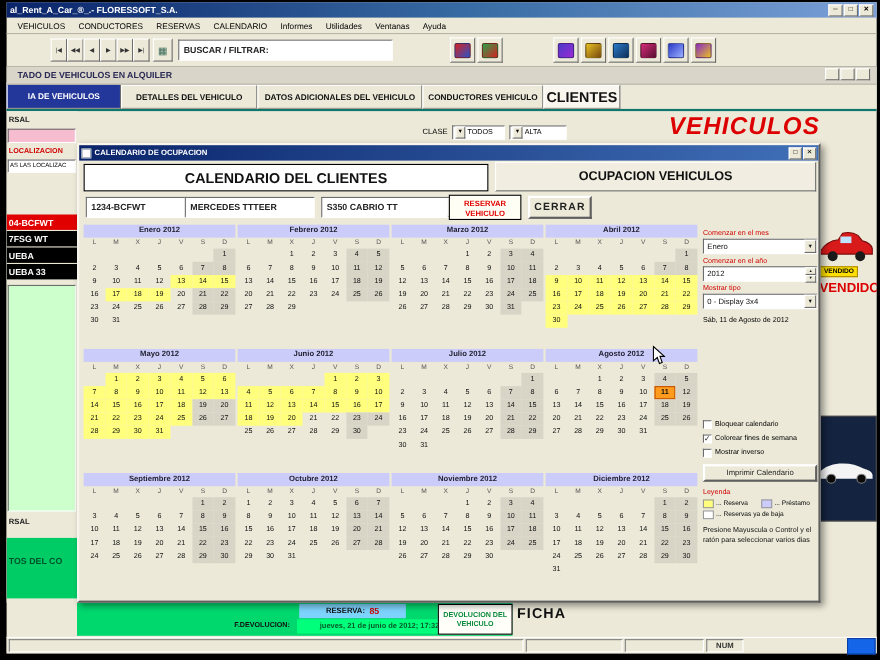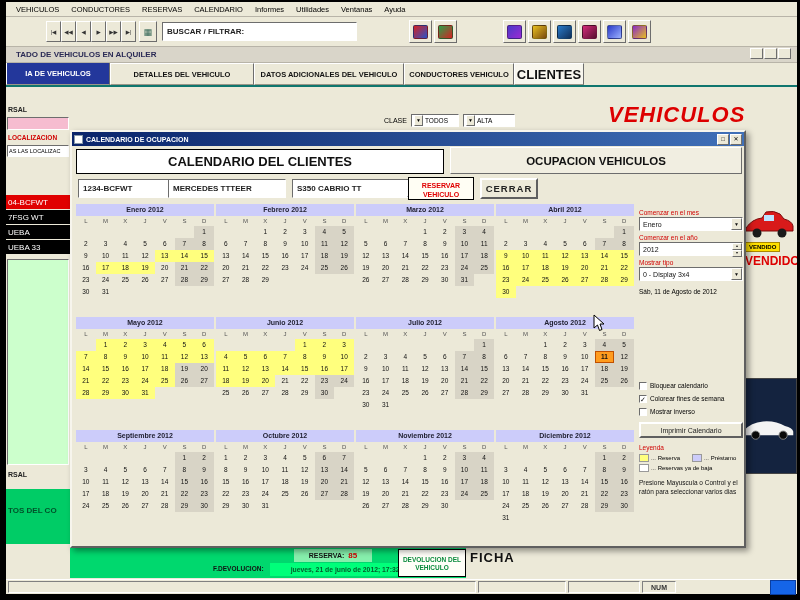--- a/index.html
+++ b/index.html
@@ -36,21 +36,21 @@
     justify-content:center;font-size:7.5px;font-weight:bold;color:#111;background:#ece9d8;padding:0 3px;
     text-align:center;overflow:hidden;white-space:nowrap}
   .tab.active{background:#23379b;color:#fff;height:24px}
   .tab.light{background:#f8f6ee;font-size:13px}
   
   .sb{position:absolute;left:0;top:99px;width:64px;height:447px;background:#ece9d8;overflow:hidden;font-size:7px}
   .sb-lbl{position:absolute;left:2px;font-weight:bold;color:#222}
   .sb-red{position:absolute;left:2px;font-weight:bold;color:#d00000;font-size:6.5px}
   .sb-box{position:absolute;left:1px;width:62px;border:1px solid;border-color:#6d6d6d #fff #fff #6d6d6d}
   .veh-list{position:absolute;left:0;top:94px;width:64px}
-  .veh-row{height:14px;background:#000;color:#fff;font-size:8px;font-weight:normal;display:flex;
+  .veh-row{height:14px;background:#000;color:#fff;font-size:8px;font-weight:bold;display:flex;
     align-items:center;padding-left:2px;margin-bottom:1px;white-space:nowrap;overflow:hidden}
   .veh-row.sel{background:#e00000}
   .sb-green{position:absolute;left:1px;top:158px;width:62px;height:206px;background:#ccffcc;
     border:1px solid;border-color:#6d6d6d #fff #fff #6d6d6d}
   .sb-green2{position:absolute;left:0;top:388px;width:64px;height:55px;background:#00cc66;
     color:#00522a;font-weight:bold;font-size:8px;padding-top:17px;padding-left:2px}
   
   .clase-row{position:absolute;left:378px;top:112px;display:flex;align-items:center;gap:4px;font-size:7px}
   .mini-select{height:13px;background:#fff;border:1px solid;border-color:#6d6d6d #fff #fff #6d6d6d;
     display:flex;align-items:center;padding:0 2px;font-size:6.5px;gap:2px;position:relative}
@@ -120,21 +120,21 @@
   .print-btn{margin-top:4px;width:100%;height:16px;background:#ece9d8;border:2px solid;
     border-color:#fff #5f5f5f #5f5f5f #fff;font-size:7px;font-family:inherit;color:#222}
   .leyenda{color:#d00000;margin-top:6px}
   .legend-list{display:grid;grid-template-columns:1fr 1fr;gap:2px 2px;margin-top:3px}
   .lg-item{display:flex;align-items:center;gap:2px;font-size:6px;white-space:nowrap}
   .lg-item.wide{grid-column:1/3}
   .lg-sw{width:10px;height:8px;border:1px solid #999;flex:none}
   .hint{margin-top:6px;font-size:6.5px;color:#111;line-height:1.4}
   
   .bottom-strip{position:absolute;left:64px;top:546px;width:396px;height:30px;background:#00d86e;z-index:2}
-  .reserva-box{position:absolute;left:224px;top:1px;width:78px;height:13px;background:#86efac;
+  .reserva-box{position:absolute;left:202px;top:1px;width:97px;height:13px;background:#7dd3fc;
     display:flex;align-items:center;justify-content:center;gap:4px;font-size:7px;font-weight:bold;color:#111}
   .reserva-val{color:#d00000;font-size:8px}
   .fdev-lbl{position:absolute;left:143px;top:17px;font-size:6.5px;font-weight:bold;color:#111}
   .fdev-box{position:absolute;left:200px;top:15px;width:160px;height:13px;background:#00ff7a;
     display:flex;align-items:center;justify-content:center;font-size:6.8px;font-weight:bold;color:#045c2c;white-space:nowrap}
   .dev-btn{position:absolute;left:328px;top:1px;width:68px;height:28px;background:#fffef8;border:1px solid #000;
     color:#0a8a3c;font-weight:bold;font-size:6.5px;text-align:center;line-height:1.3;padding-top:6px;z-index:3}
   .ficha{position:absolute;left:464px;top:548px;font-size:13px;font-weight:700;color:#111;
     letter-spacing:1px;z-index:2}
   .statusbar{position:absolute;left:0;top:577px;width:791px;height:15px;background:#ece9d8;
@@ -142,20 +142,28 @@
   .st-cell{border:1px solid;border-color:#808080 #fff #fff #808080;height:12px;font-size:7px;
     font-weight:bold;color:#333;display:flex;align-items:center;justify-content:center}
   .st-blue{position:absolute;right:1px;top:0;width:26px;height:15px;background:#1565e8;border:1px solid #0a3ea0}
   .cursor{position:absolute;left:593px;top:314px;z-index:50}
 </style>
 </head>
 <body>
 
 <div id="app">
 
+  <div class="titlebar">
+    <span>al_Rent_A_Car_®_.- FLORESSOFT_S.A.</span>
+    <span class="winbtns">
+      <span class="wbtn">─</span>
+      <span class="wbtn">□</span>
+      <span class="wbtn">✕</span>
+    </span>
+  </div>
 
   <div class="menubar">
       <span class="menu-item">VEHICULOS</span>
       <span class="menu-item">CONDUCTORES</span>
       <span class="menu-item">RESERVAS</span>
       <span class="menu-item">CALENDARIO</span>
       <span class="menu-item">Informes</span>
       <span class="menu-item">Utilidades</span>
       <span class="menu-item">Ventanas</span>
       <span class="menu-item">Ayuda</span>
@@ -206,21 +214,21 @@
     <span>TADO DE VEHICULOS EN ALQUILER</span>
     <span class="mini-panel">
       <span class="wbtn"></span>
       <span class="wbtn"></span>
       <span class="wbtn"></span>
     </span>
   </div>
 
   <div class="tab-bar">
       <div class="tab active" style="width: 104px;">IA DE VEHICULOS</div>
-      <div class="tab" style="width: 144px;">DETALLES DEL VEHICULO</div>
+      <div class="tab" style="width: 124px;">DETALLES DEL VEHICULO</div>
       <div class="tab" style="width: 150px;">DATOS ADICIONALES DEL VEHICULO</div>
       <div class="tab" style="width: 110px;">CONDUCTORES VEHICULO</div>
       <div class="tab light" style="width: 70px;">CLIENTES</div>
     </div>
 
   <div class="clase-row">
     <span>CLASE</span>
     <span class="mini-select" style="width:48px">
       <span class="dd">▼</span>
       <span>TODOS</span>

